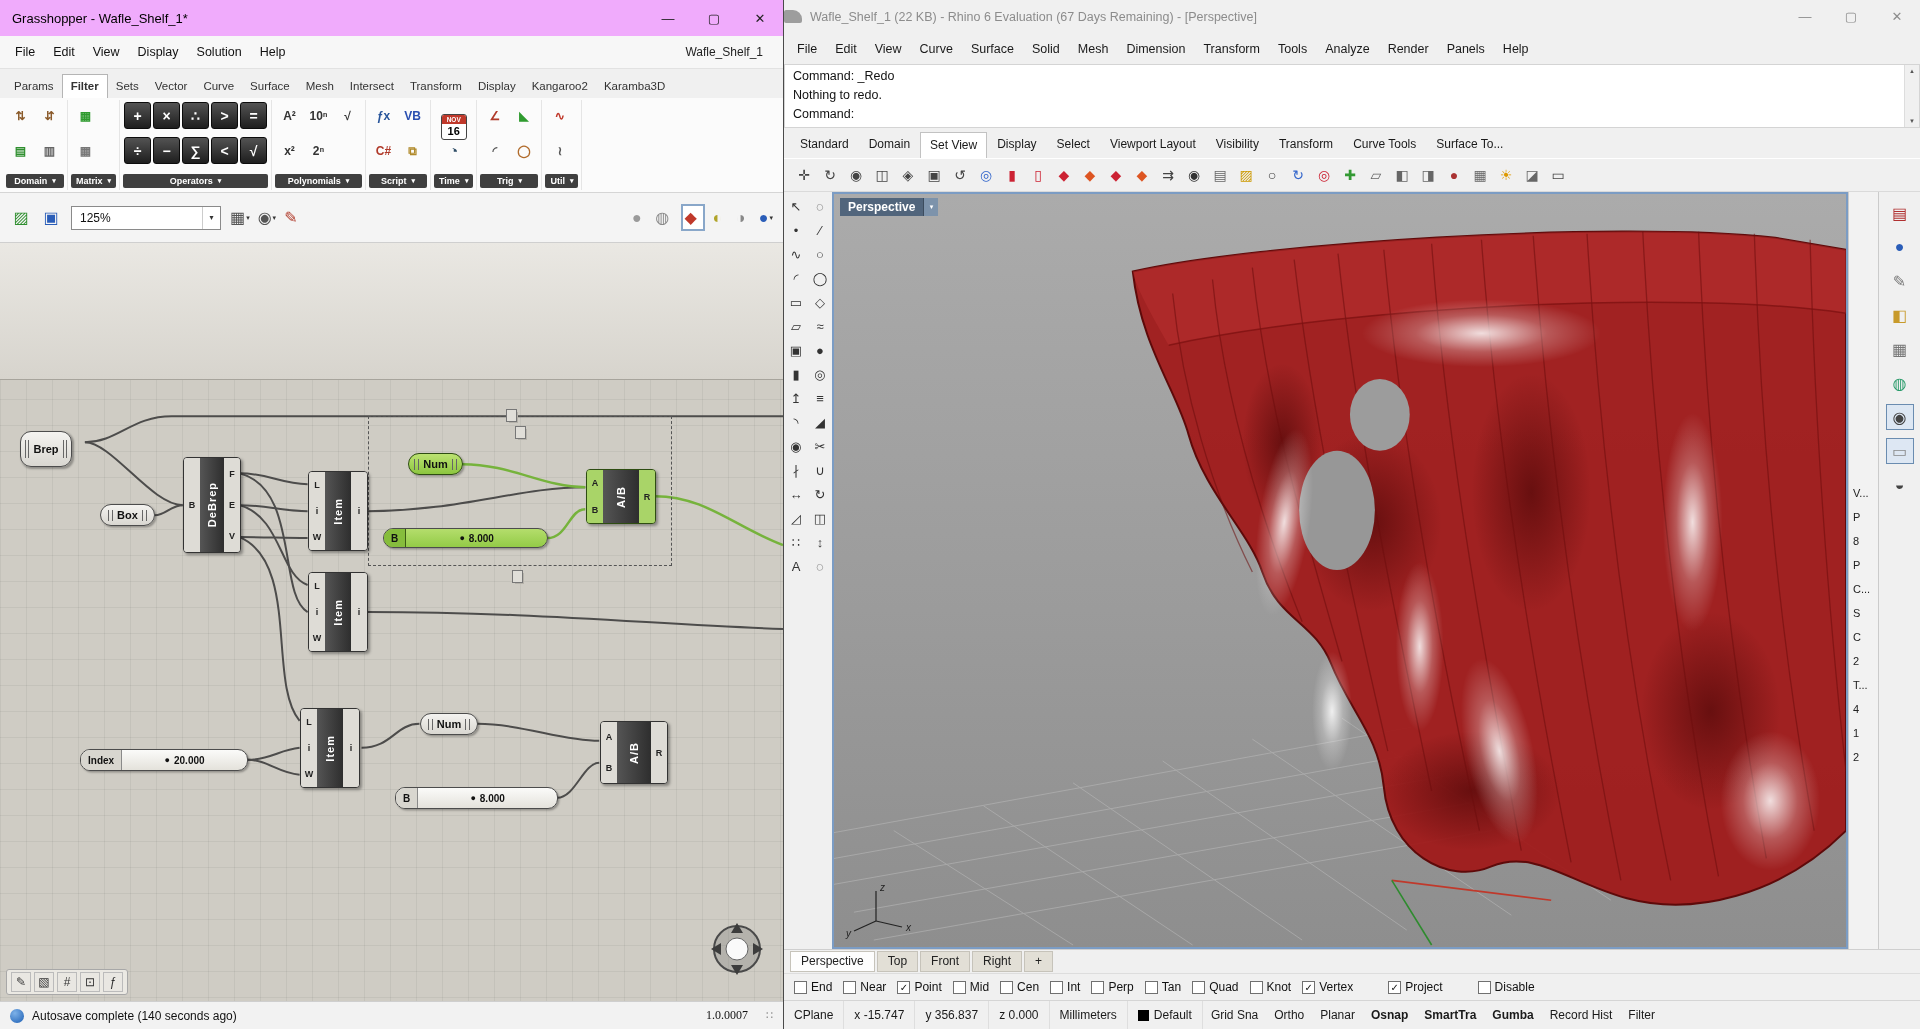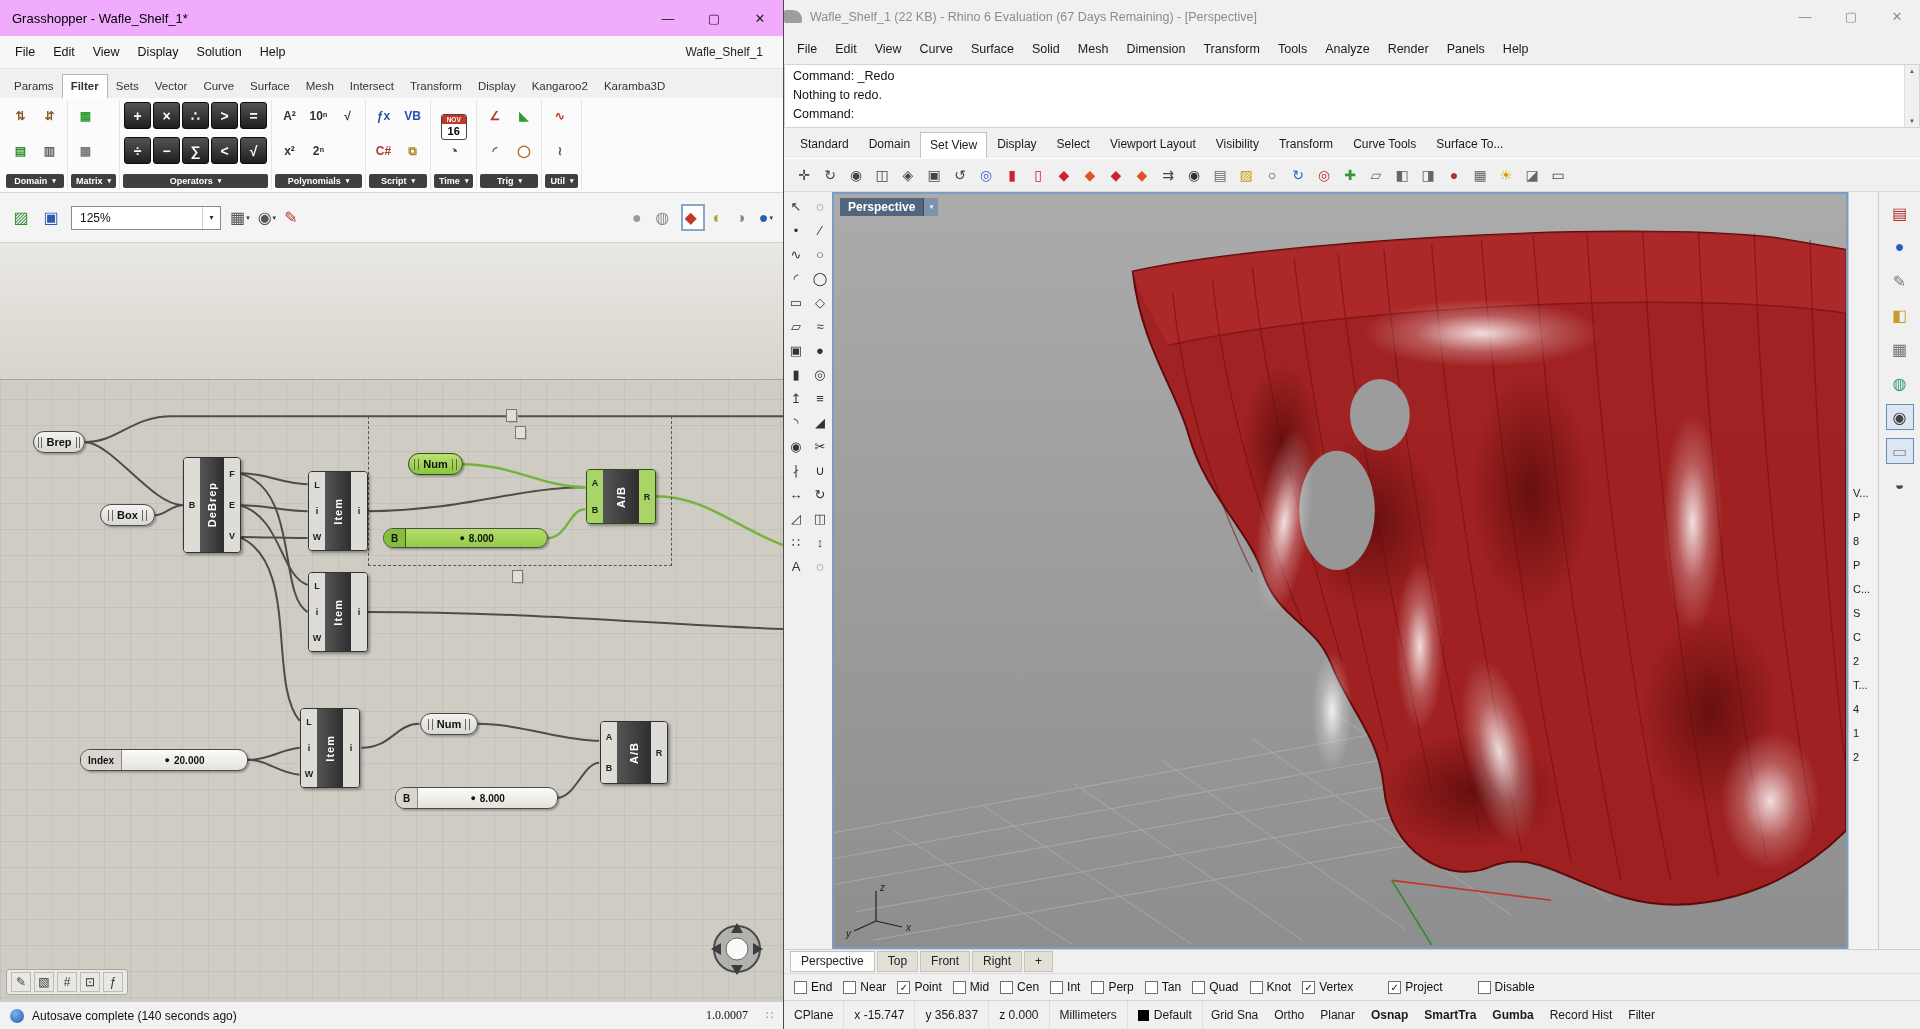--- a/index.html
+++ b/index.html
@@ -392,21 +392,21 @@
           <path d="M656,253 C706,253 736,284 784,302"></path>
         </g>
       </svg>
 
       <div class="sel-rect" style="left:368px;top:173px;width:304px;height:150px;"></div>
 
       <div class="mini-widget" style="left:506px;top:166px;"></div>
       <div class="mini-widget" style="left:515px;top:183px;"></div>
       <div class="mini-widget" style="left:512px;top:327px;"></div>
 
-      <div class="capsule" style="left:33px;top:188px;width:52px;height:22px;justify-content:flex-end;">
+      <div class="capsule" style="left:20px;top:188px;width:52px;height:36px;justify-content:flex-end;">
         <span>Brep</span>
       </div>
       <div class="capsule" style="left:100px;top:261px;width:55px;height:22px;">
         <span>Box</span>
       </div>
 
       <div class="comp" style="left:183px;top:214px;width:58px;height:96px;">
         <div class="ports">
           <span>B</span>
         </div>

